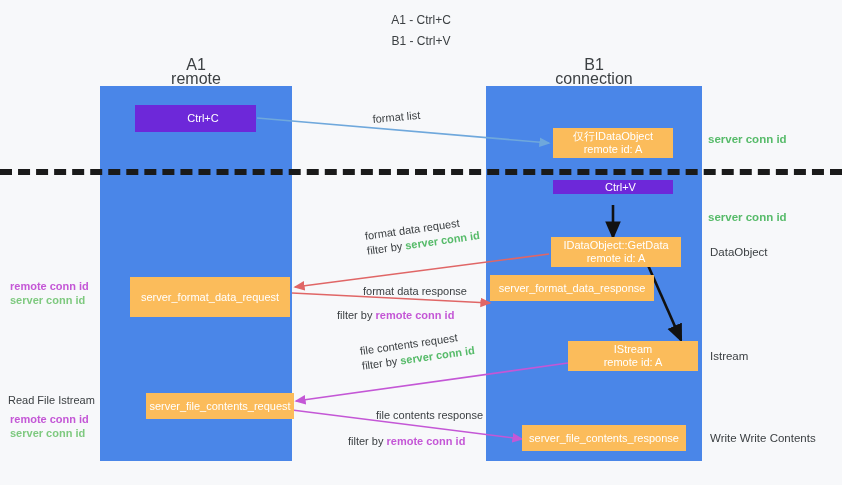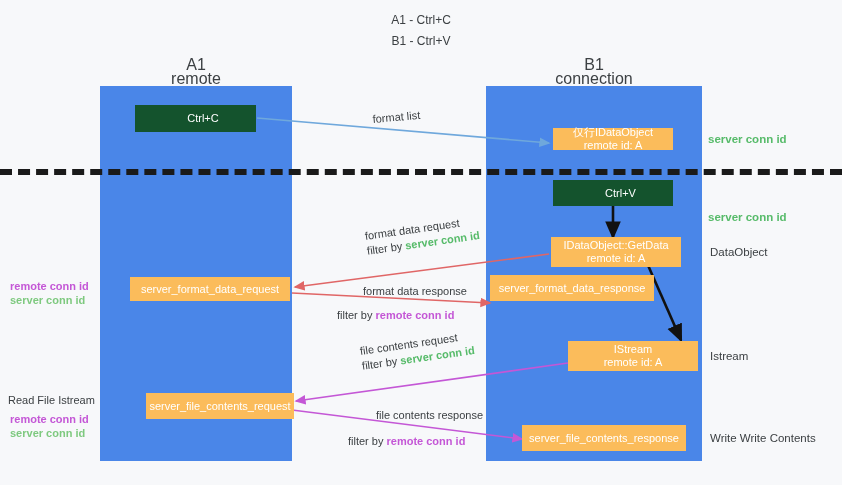--- a/index.html
+++ b/index.html
@@ -24,21 +24,21 @@
 
   
   .lane{position:absolute;background:#4a86e8;}
 
   
   .box{
     position:absolute;box-sizing:border-box;
     display:flex;flex-direction:column;align-items:center;justify-content:center;
     color:#ffffff;font-size:11px;line-height:13px;text-align:center;
   }
-  .box.green{background:#14532d;padding-left:15px;}
+  .box.green{background:#6d28d9;padding-left:15px;}
   .box.orange{background:#fbb martial;}
   .box.orange{background:#fbbc5b;}
   .box .l2{font-size:11px;}
 
   
   .divider{
     position:absolute;left:0;top:169px;width:842px;height:0;
     border-top:6px dashed #1a1a1a;
   }
 
@@ -104,35 +104,35 @@
 
     <path d="M292,410 L522,439" stroke="#c457d6" stroke-width="1.6" fill="none" marker-end="url(#ah-mag)"></path>
   </svg>
 
   <div class="divider"></div>
 
   <div class="box green" style="left:135px;top:105px;width:121px;height:27px;">
     <div>Ctrl+C</div>
   </div>
 
-  <div class="box orange" style="left:553px;top:128px;width:120px;height:22px;">
+  <div class="box orange" style="left:553px;top:128px;width:120px;height:30px;">
     <div>仅行IDataObject</div>
     <div class="l2">remote id: A</div>
   </div>
 
-  <div class="box green" style="left:553px;top:180px;width:120px;height:26px;">
+  <div class="box green" style="left:553px;top:180px;width:120px;height:14px;">
     <div>Ctrl+V</div>
   </div>
 
   <div class="box orange" style="left:551px;top:237px;width:130px;height:30px;">
     <div>IDataObject::GetData</div>
     <div class="l2">remote id: A</div>
   </div>
 
-  <div class="box orange" style="left:130px;top:277px;width:160px;height:24px;">
+  <div class="box orange" style="left:130px;top:277px;width:160px;height:40px;">
     <div>server_format_data_request</div>
   </div>
 
   <div class="box orange" style="left:490px;top:275px;width:164px;height:26px;text-align:right;">
     <div>server_format_data_response</div>
   </div>
 
   <div class="box orange" style="left:568px;top:341px;width:130px;height:30px;">
     <div>IStream</div>
     <div class="l2">remote id: A</div>

